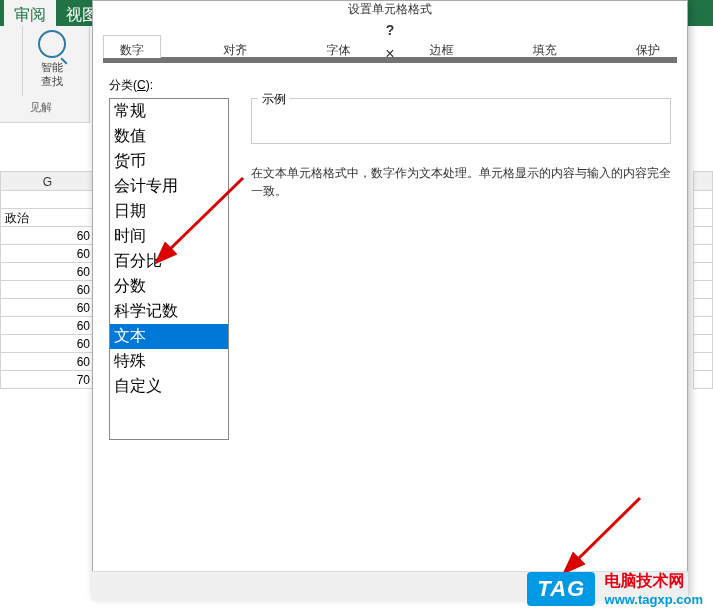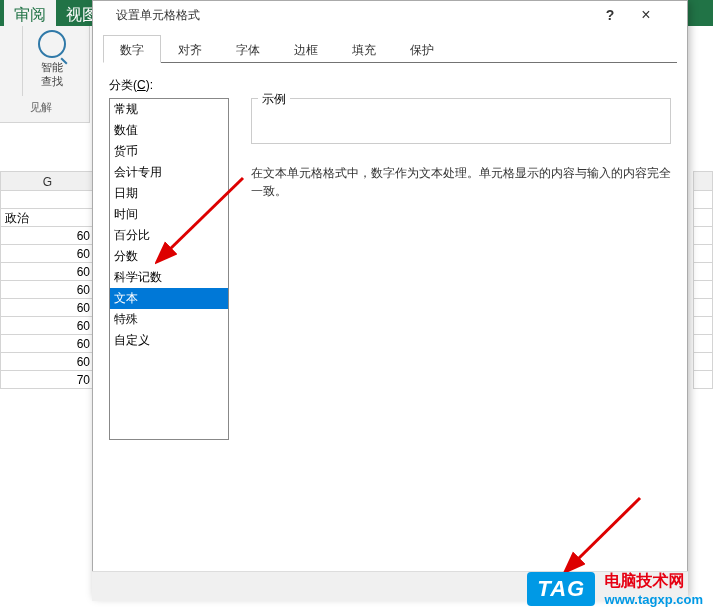--- a/index.html
+++ b/index.html
@@ -26,40 +26,40 @@
     .cell { height: 18px; border: 1px solid #d4d4d4; border-top: none; text-align: right; padding-right: 4px; line-height: 18px; background: #fff; }
     .cell.header-text { text-align: left; padding-left: 4px; }
 
     
     .sheet-right { position: absolute; top: 123px; right: 0; width: 20px; bottom: 40px; }
     .sheet-right .col-header { border-left: 1px solid #d4d4d4; }
     .sheet-right .cell { border-left: 1px solid #d4d4d4; }
 
     
     .dialog { position: absolute; top: 0; left: 92px; width: 596px; height: 596px; background: #fff; border: 1px solid #aaa; box-shadow: 2px 2px 8px rgba(0,0,0,0.25); }
-    .dialog-titlebar { height: 28px; display: flex; align-items: center; padding: 0 23px; background: #fff; }
+    .dialog-titlebar { height: 28px; display: flex; align-items: center; padding: 0 9px; background: #fff; flex-direction: column; }
     .dialog-title { font-size: 12px; color: #333; flex: 1; }
     .titlebar-btn { width: 36px; height: 24px; text-align: center; line-height: 24px; font-size: 14px; color: #333; cursor: pointer; }
     .titlebar-btn.help { font-weight: bold; }
     .titlebar-btn.close { font-size: 16px; }
 
-    .dialog-tabs { height: 28px; display: flex; border-bottom: 1px solid #737373; margin: 6px 10px 0 10px; }
+    .dialog-tabs { height: 28px; display: flex; border-bottom: 6px solid #737373; margin: 6px 10px 0 10px; justify-content: space-between; }
     .dialog-tab { padding: 6px 16px; font-size: 12px; color: #333; cursor: pointer; border: 1px solid transparent; border-bottom: none; position: relative; }
     .dialog-tab.active { border: 1px solid #ccc; border-bottom: 1px solid #fff; background: #fff; margin-bottom: -1px; }
 
     .dialog-body { padding: 14px 16px; }
     .category-label { font-size: 12px; margin-bottom: 4px; }
     .category-label u { text-decoration: underline; }
 
     .body-row { display: flex; gap: 22px; }
     .category-list { width: 120px; height: 342px; border: 1px solid #888; background: #fff; overflow-y: scroll; }
     .category-list::-webkit-scrollbar { width: 16px; }
     .category-list::-webkit-scrollbar-track { background: #f0f0f0; }
     .category-list::-webkit-scrollbar-thumb { background: #cdcdcd; }
-    .cat-item { padding: 2px 4px; font-size: 12px; cursor: pointer; }
+    .cat-item { padding: 2px 4px; font-size: 16px; cursor: pointer; }
     .cat-item.selected { background: #0078d7; color: #fff; }
 
     .right-pane { flex: 1; }
     .sample-box { border: 1px solid #ccc; height: 46px; position: relative; margin-bottom: 20px; }
     .sample-legend { position: absolute; top: -8px; left: 6px; background: #fff; padding: 0 4px; font-size: 12px; }
     .description { font-size: 12px; line-height: 18px; color: #333; }
 
     
     .arrow { position: absolute; pointer-events: none; }
 

